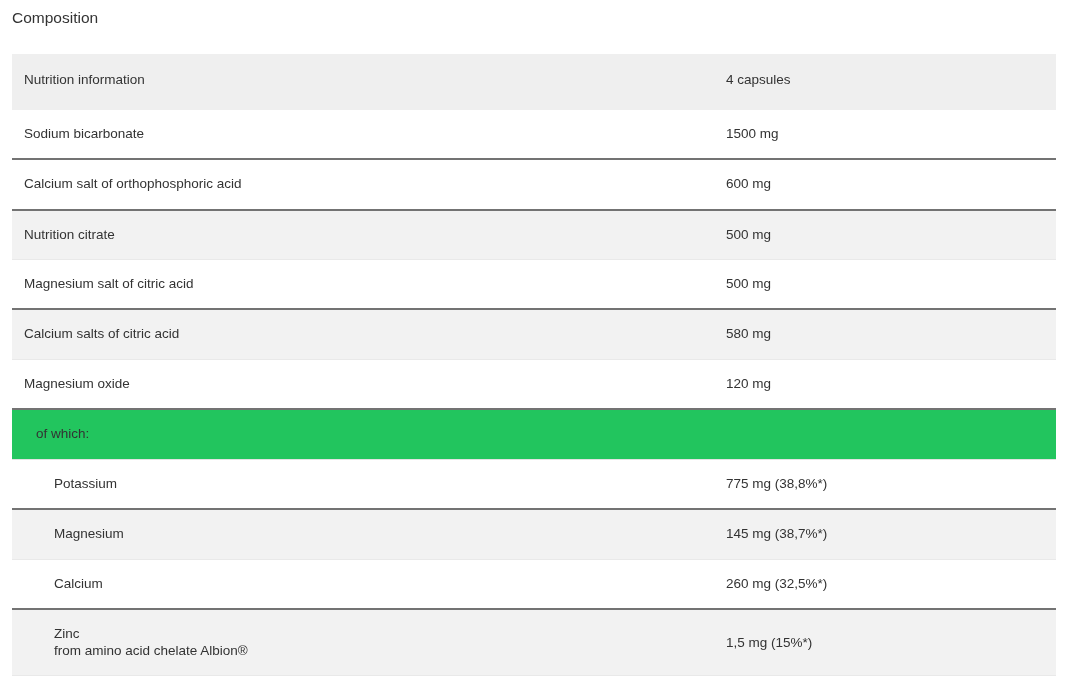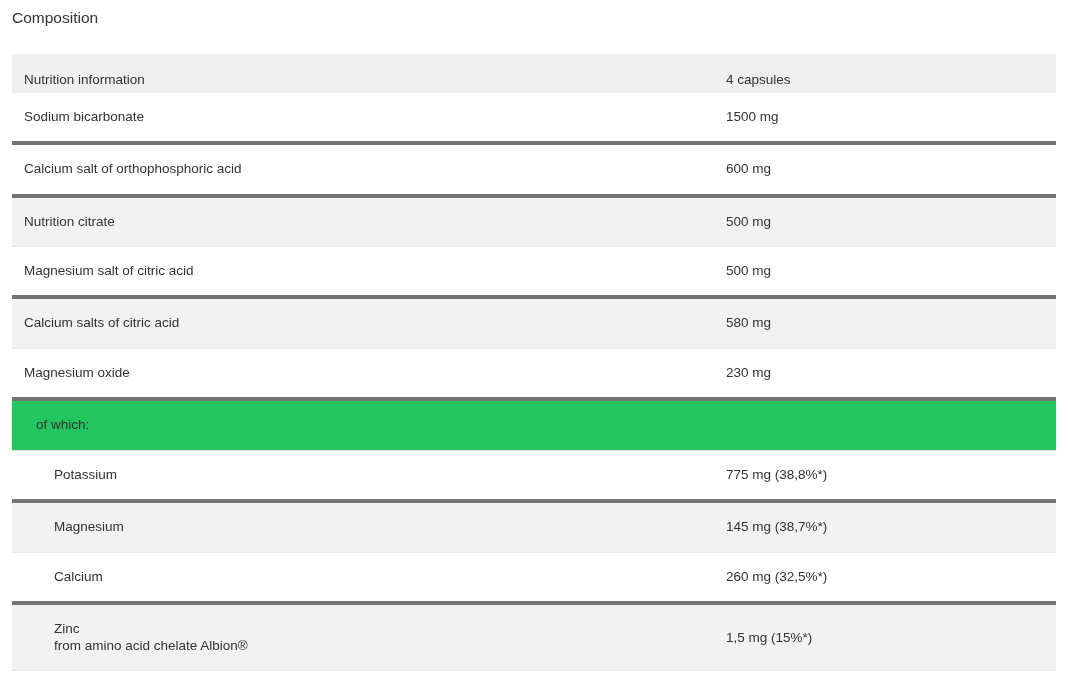--- a/index.html
+++ b/index.html
@@ -35,28 +35,28 @@
   }
   table.composition col.c1 { width: 702px; }
   table.composition col.c2 { width: 342px; }
 
   table.composition thead th {
     background: #efefef;
     font-weight: 400;
     font-size: 13.5px;
     color: #333333;
     text-align: left;
-    padding: 18px 12px 6px 12px;
+    padding: 18px 12px 23px 12px;
     border: none;
     vertical-align: middle;
   }
   table.composition tbody td {
     padding: 16px 12px 16px 12px;
     vertical-align: middle;
-    border-bottom: 4px solid #737373;
+    border-bottom: 2px solid #737373;
     color: #333333;
     font-size: 13.5px;
     line-height: 1.22;
   }
   table.composition tbody tr.odd td {
     background: #ffffff;
   }
   table.composition tbody tr.even td {
     background: #f2f2f2;
     border-bottom: 1px solid #e9e9e9;
@@ -105,21 +105,21 @@
       <tr class="odd">
         <td>Magnesium salt of citric acid</td>
         <td>500 mg</td>
       </tr>
       <tr class="even">
         <td>Calcium salts of citric acid</td>
         <td>580 mg</td>
       </tr>
       <tr class="odd">
         <td>Magnesium oxide</td>
-        <td>230 mg</td>
+        <td>120 mg</td>
       </tr>
       <tr class="group">
         <td class="indent-1">of which:</td>
         <td></td>
       </tr>
       <tr class="odd">
         <td class="indent-2">Potassium</td>
         <td>775 mg (38,8%*)</td>
       </tr>
       <tr class="even">

